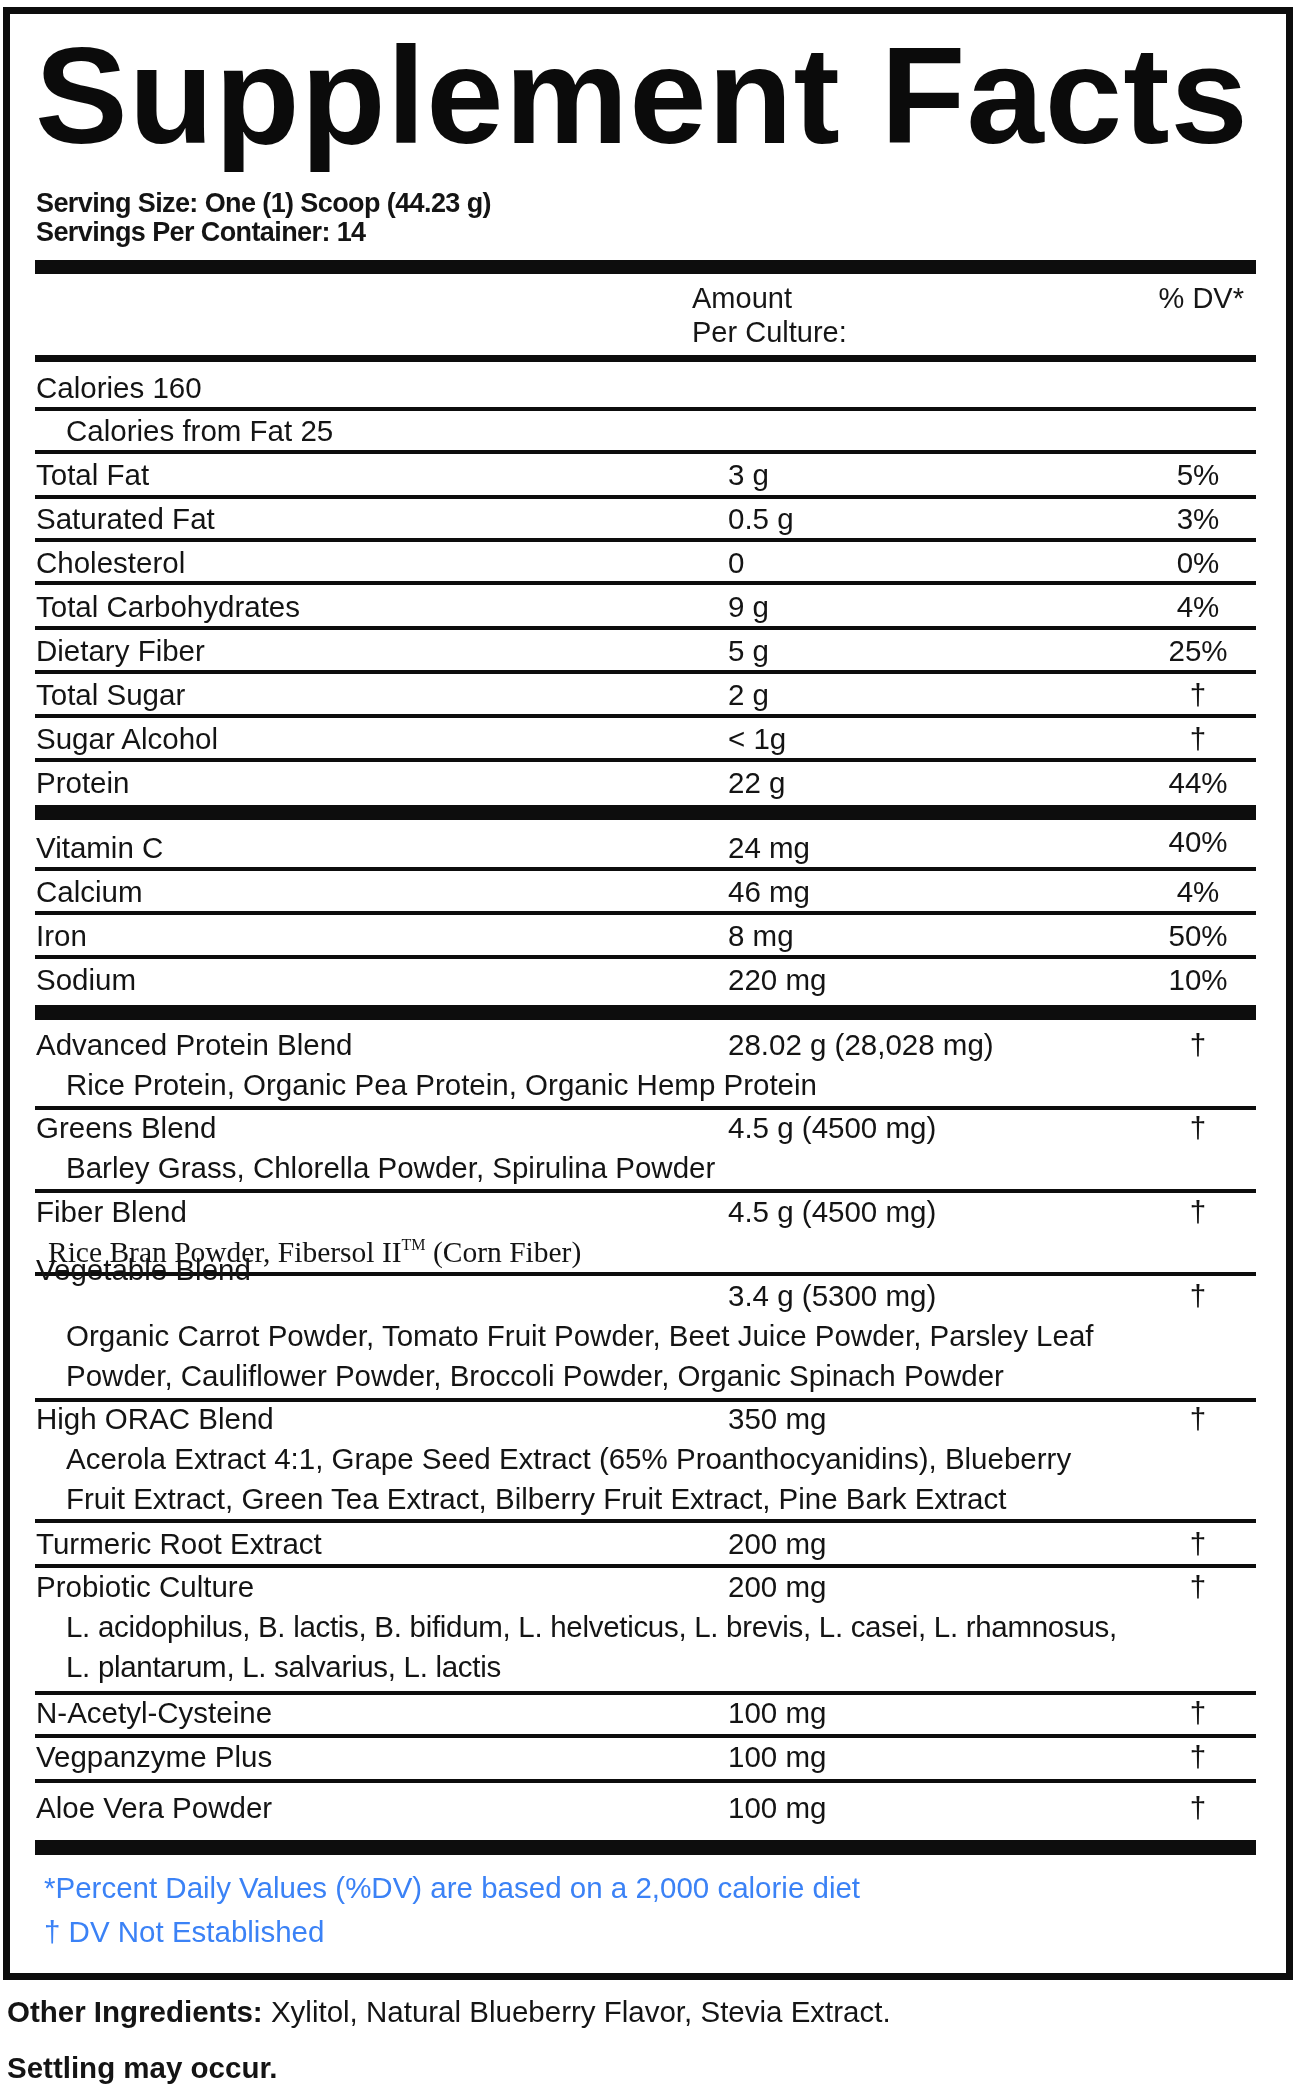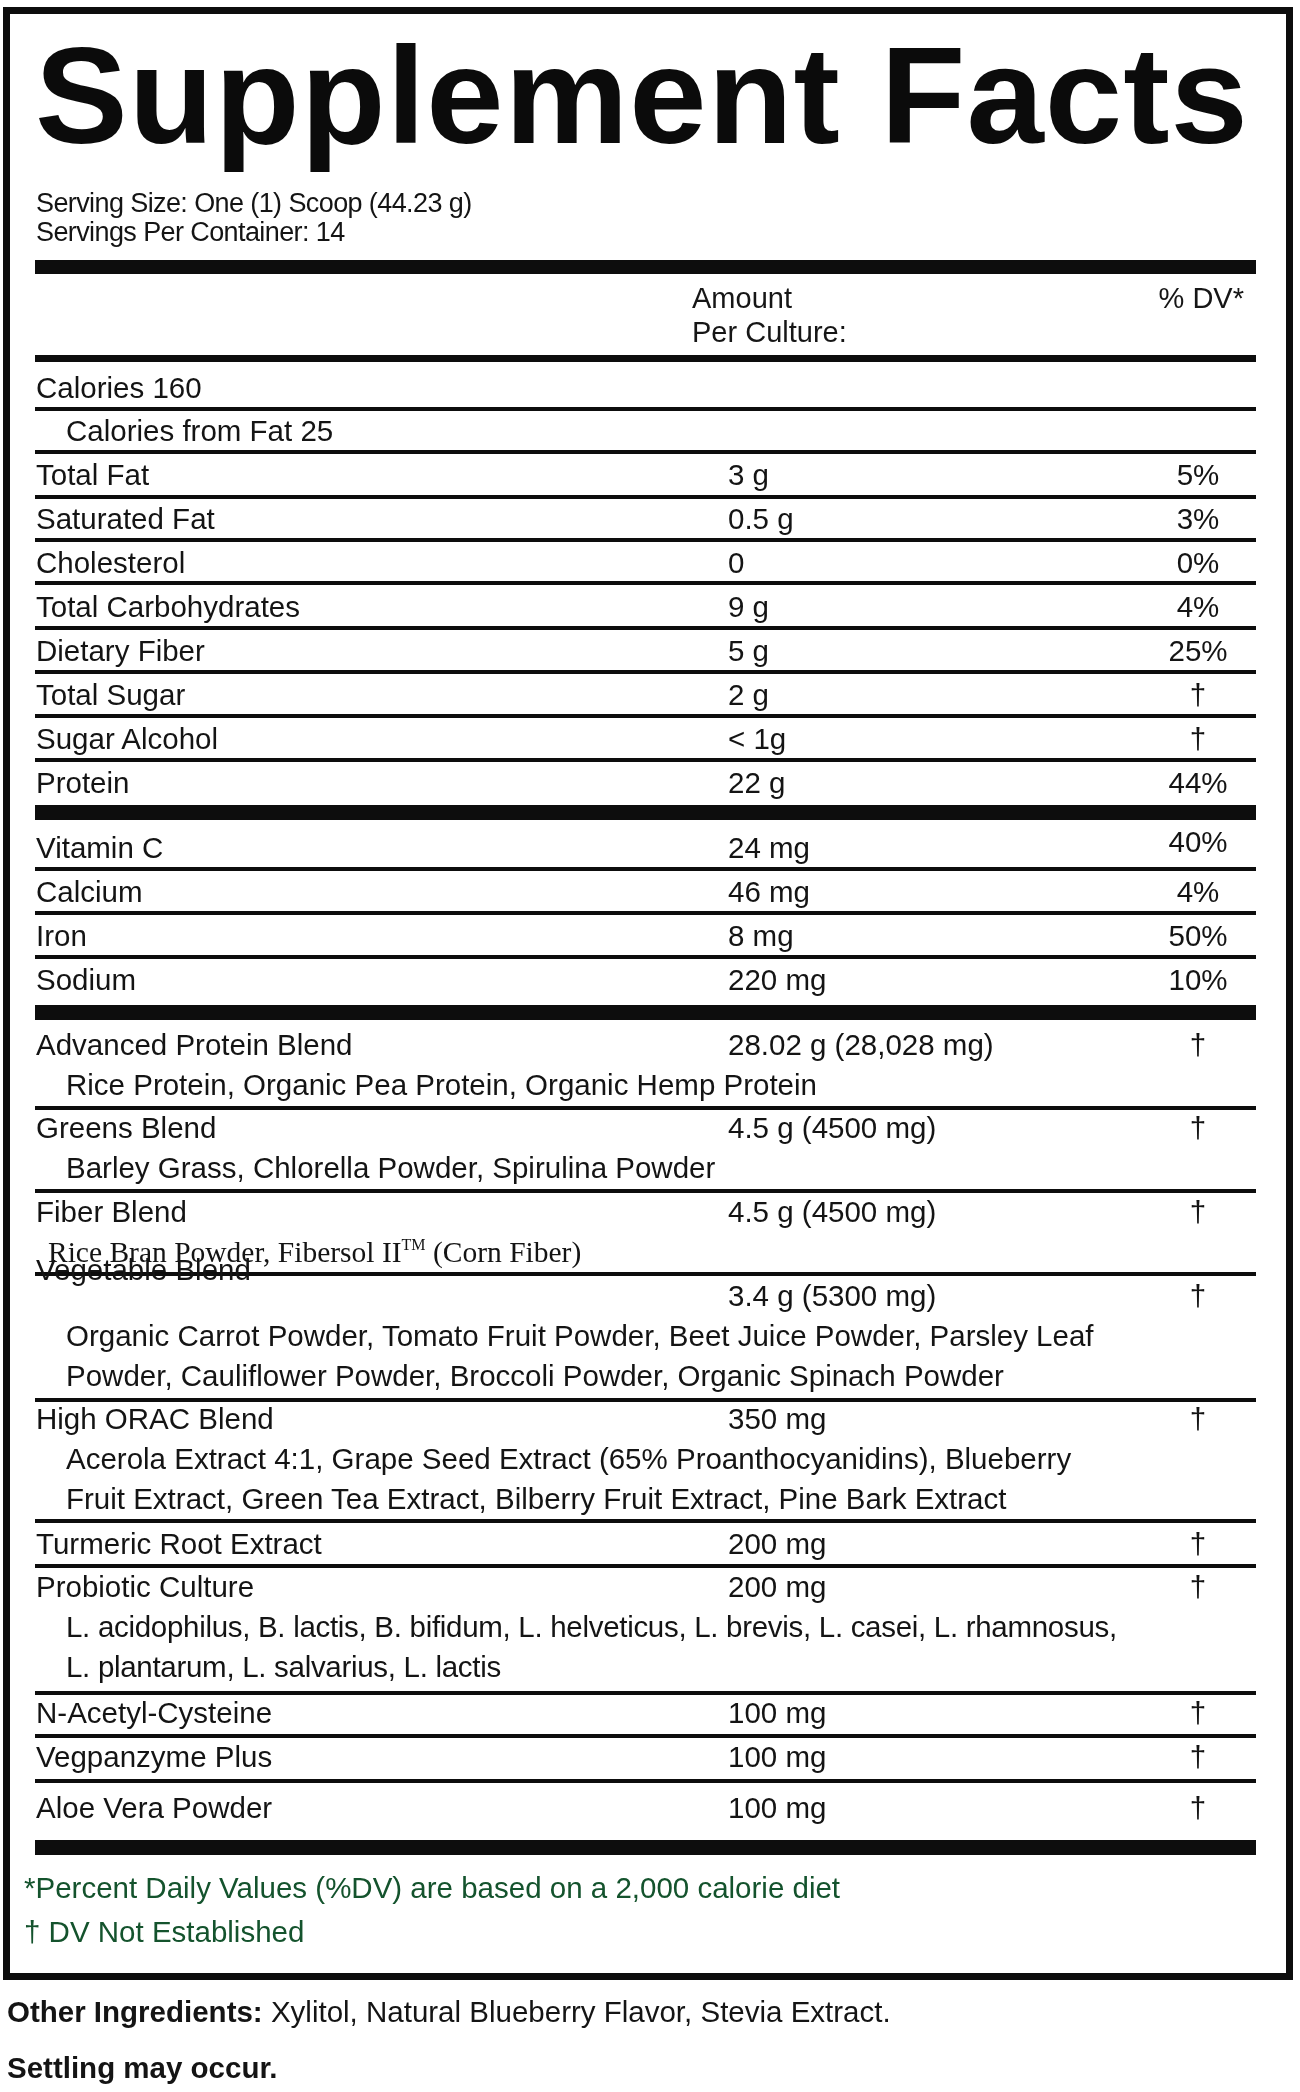--- a/index.html
+++ b/index.html
@@ -23,21 +23,21 @@
     left: 35px; top: 27px;
     font-size: 137px; line-height: 137px;
     font-weight: bold; letter-spacing: 1px;
     color: #0b0b0b;
     transform-origin: left top;
     transform: scaleX(1.015);
   }
   .serving {
     left: 36px;
     font-size: 27px; line-height: 29px;
-    font-weight: normal;
+    font-weight: bold;
     letter-spacing: -0.6px;
     color: #141414;
   }
   .bar {
     position: absolute;
     left: 35px; width: 1221px;
     background: #0d0d0d;
   }
   .bar.thick { height: 15px; }
   .bar.mid { height: 7px; }
@@ -51,21 +51,21 @@
     color: #141414;
   }
   .col-name { left: 36px; }
   .col-name.indent { left: 66px; }
   .col-amt { left: 728px; }
   .col-dv { left: 1148px; width: 100px; text-align: center; }
   .sub { left: 66px; font-size: 29.5px; line-height: 40px; color: #141414; }
   .sub.noindent { left: 48px; font-family: Liberation Serif, serif; }
   .sub.italic { letter-spacing: -0.3px; }
   .tm { font-size: 16px; vertical-align: 12px; line-height: 0; }
-  .foot { left: 24px; font-size: 29.5px; line-height: 40px; color: #14532d; }
+  .foot { left: 44px; font-size: 29.5px; line-height: 40px; color: #3b82f6; }
   .other { left: 7px; font-size: 29.5px; line-height: 40px; color: #141414; }
   .other b { font-weight: bold; }
   .demi { font-weight: bold; }
 </style>
 </head>
 <body>
 
 <div class="panel"></div>
 
 <div class="abs title">Supplement Facts</div>

